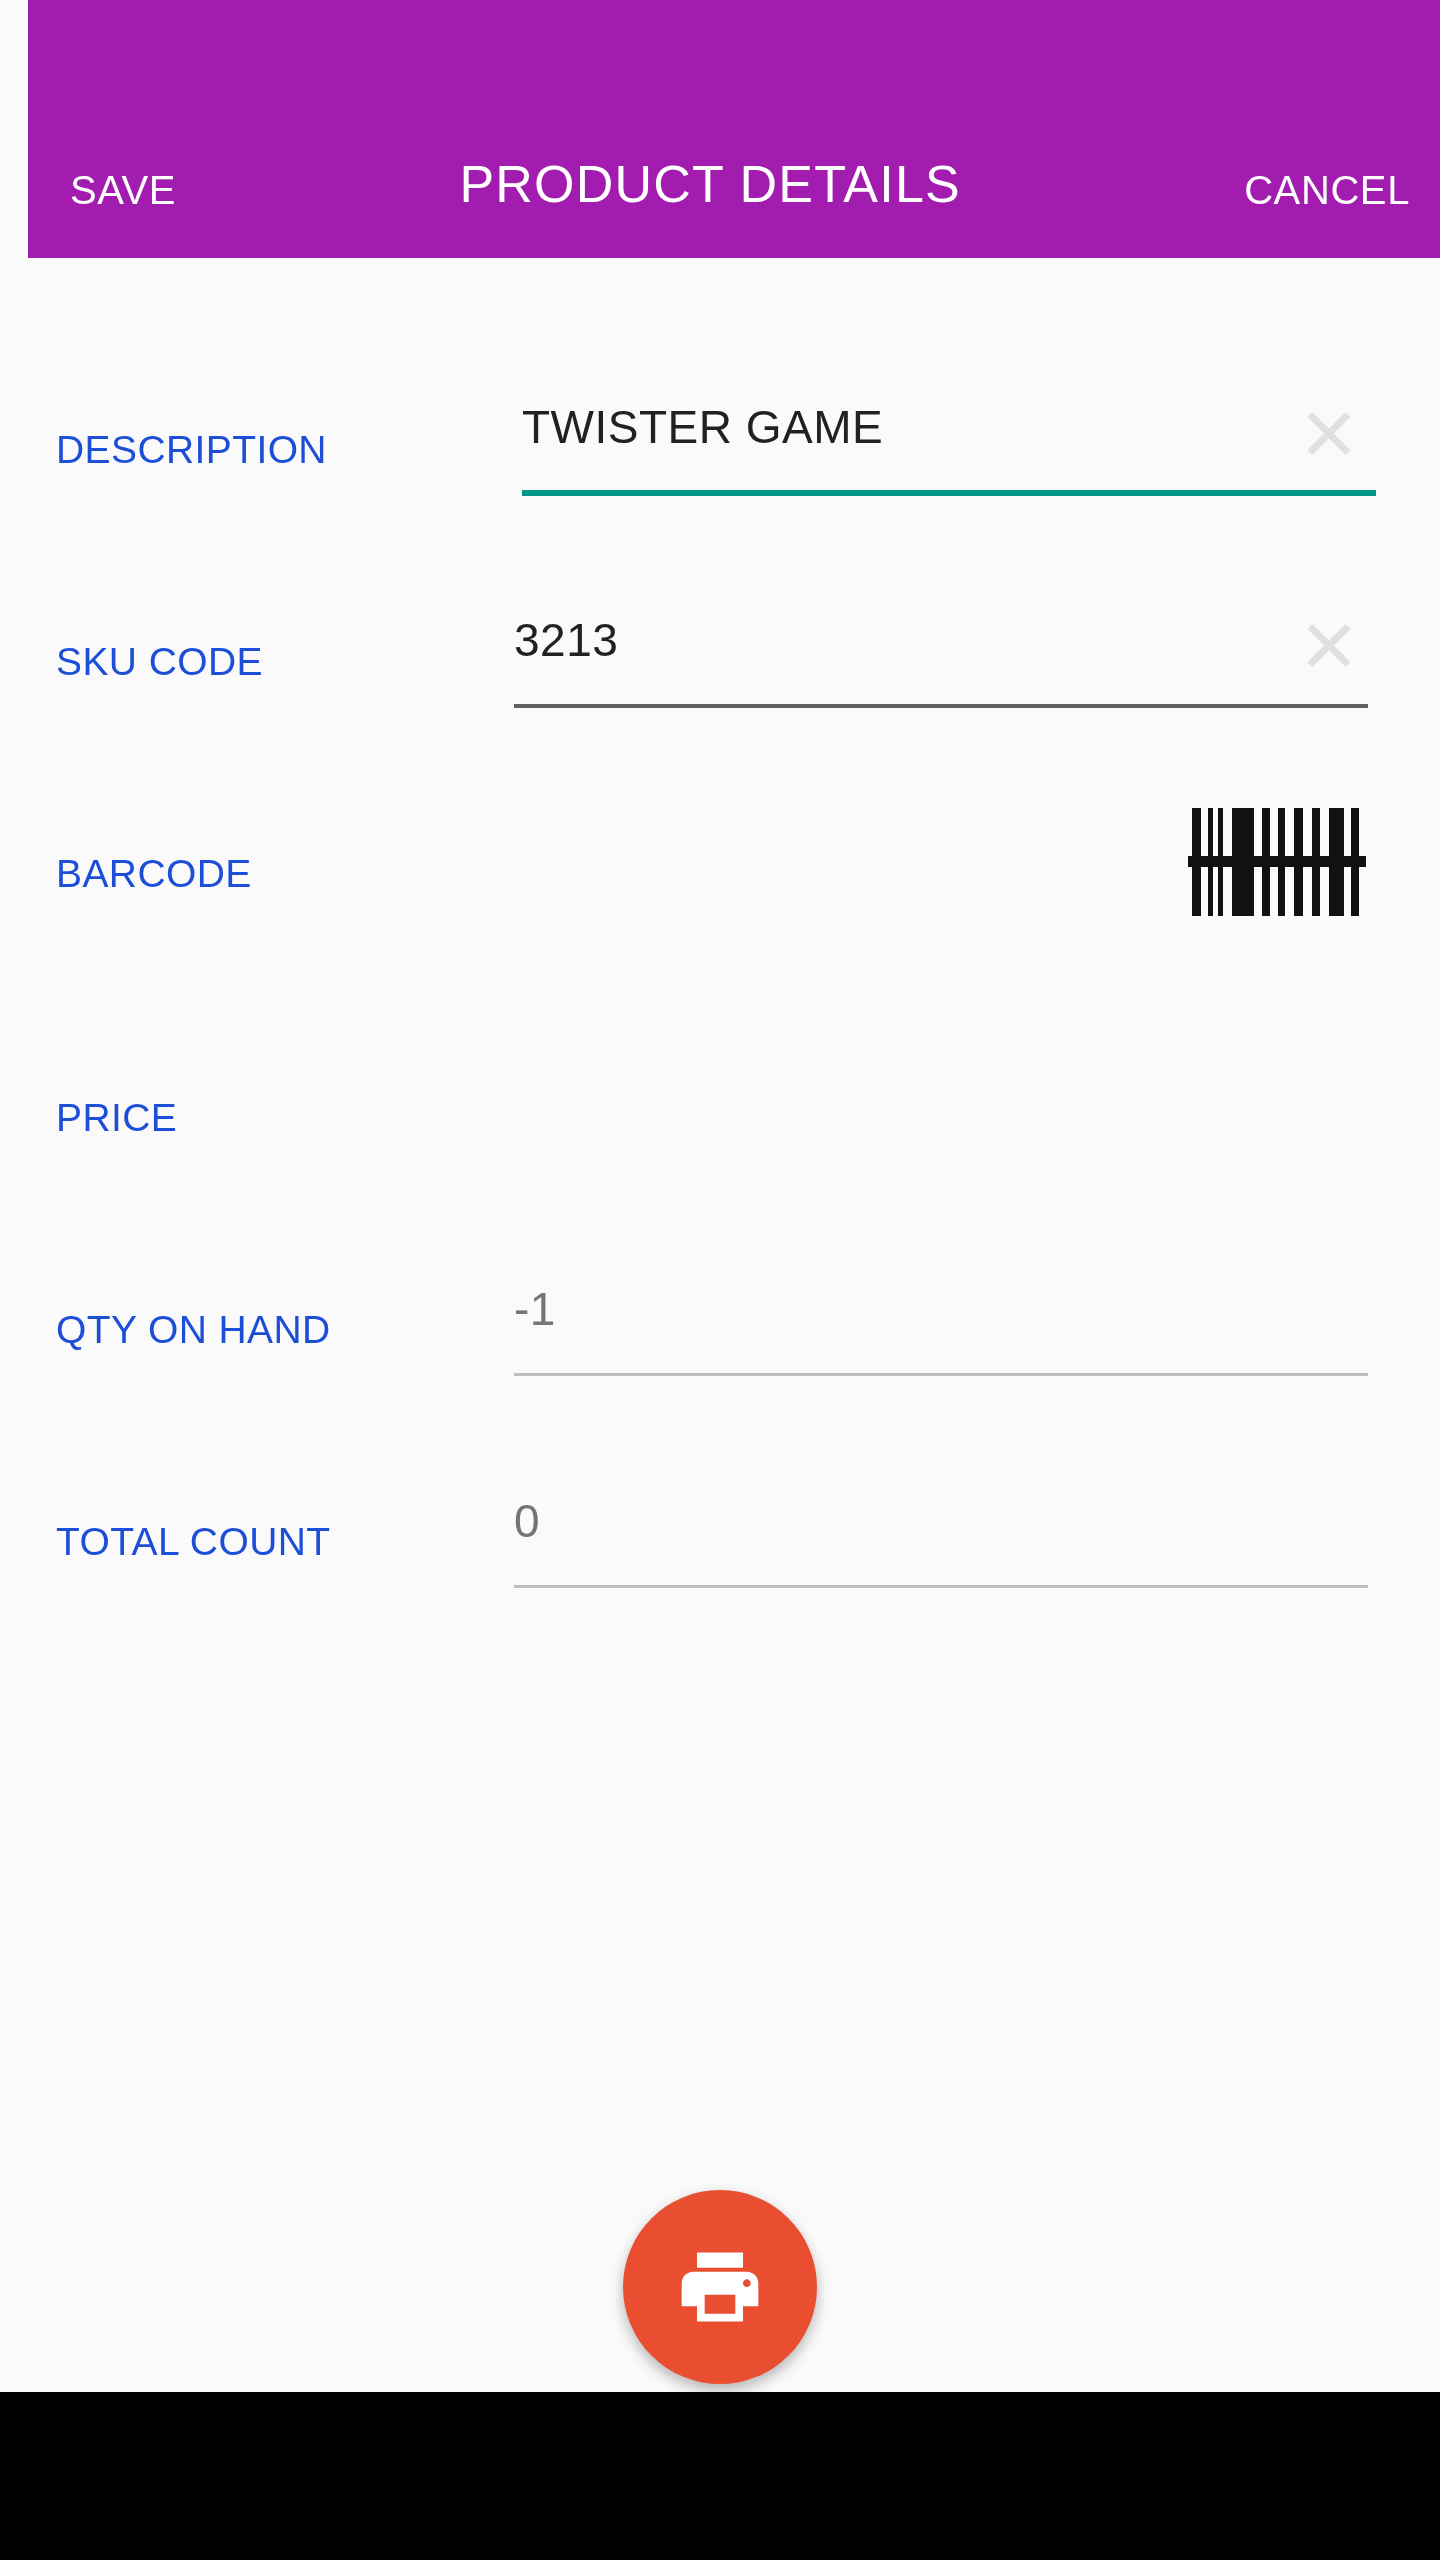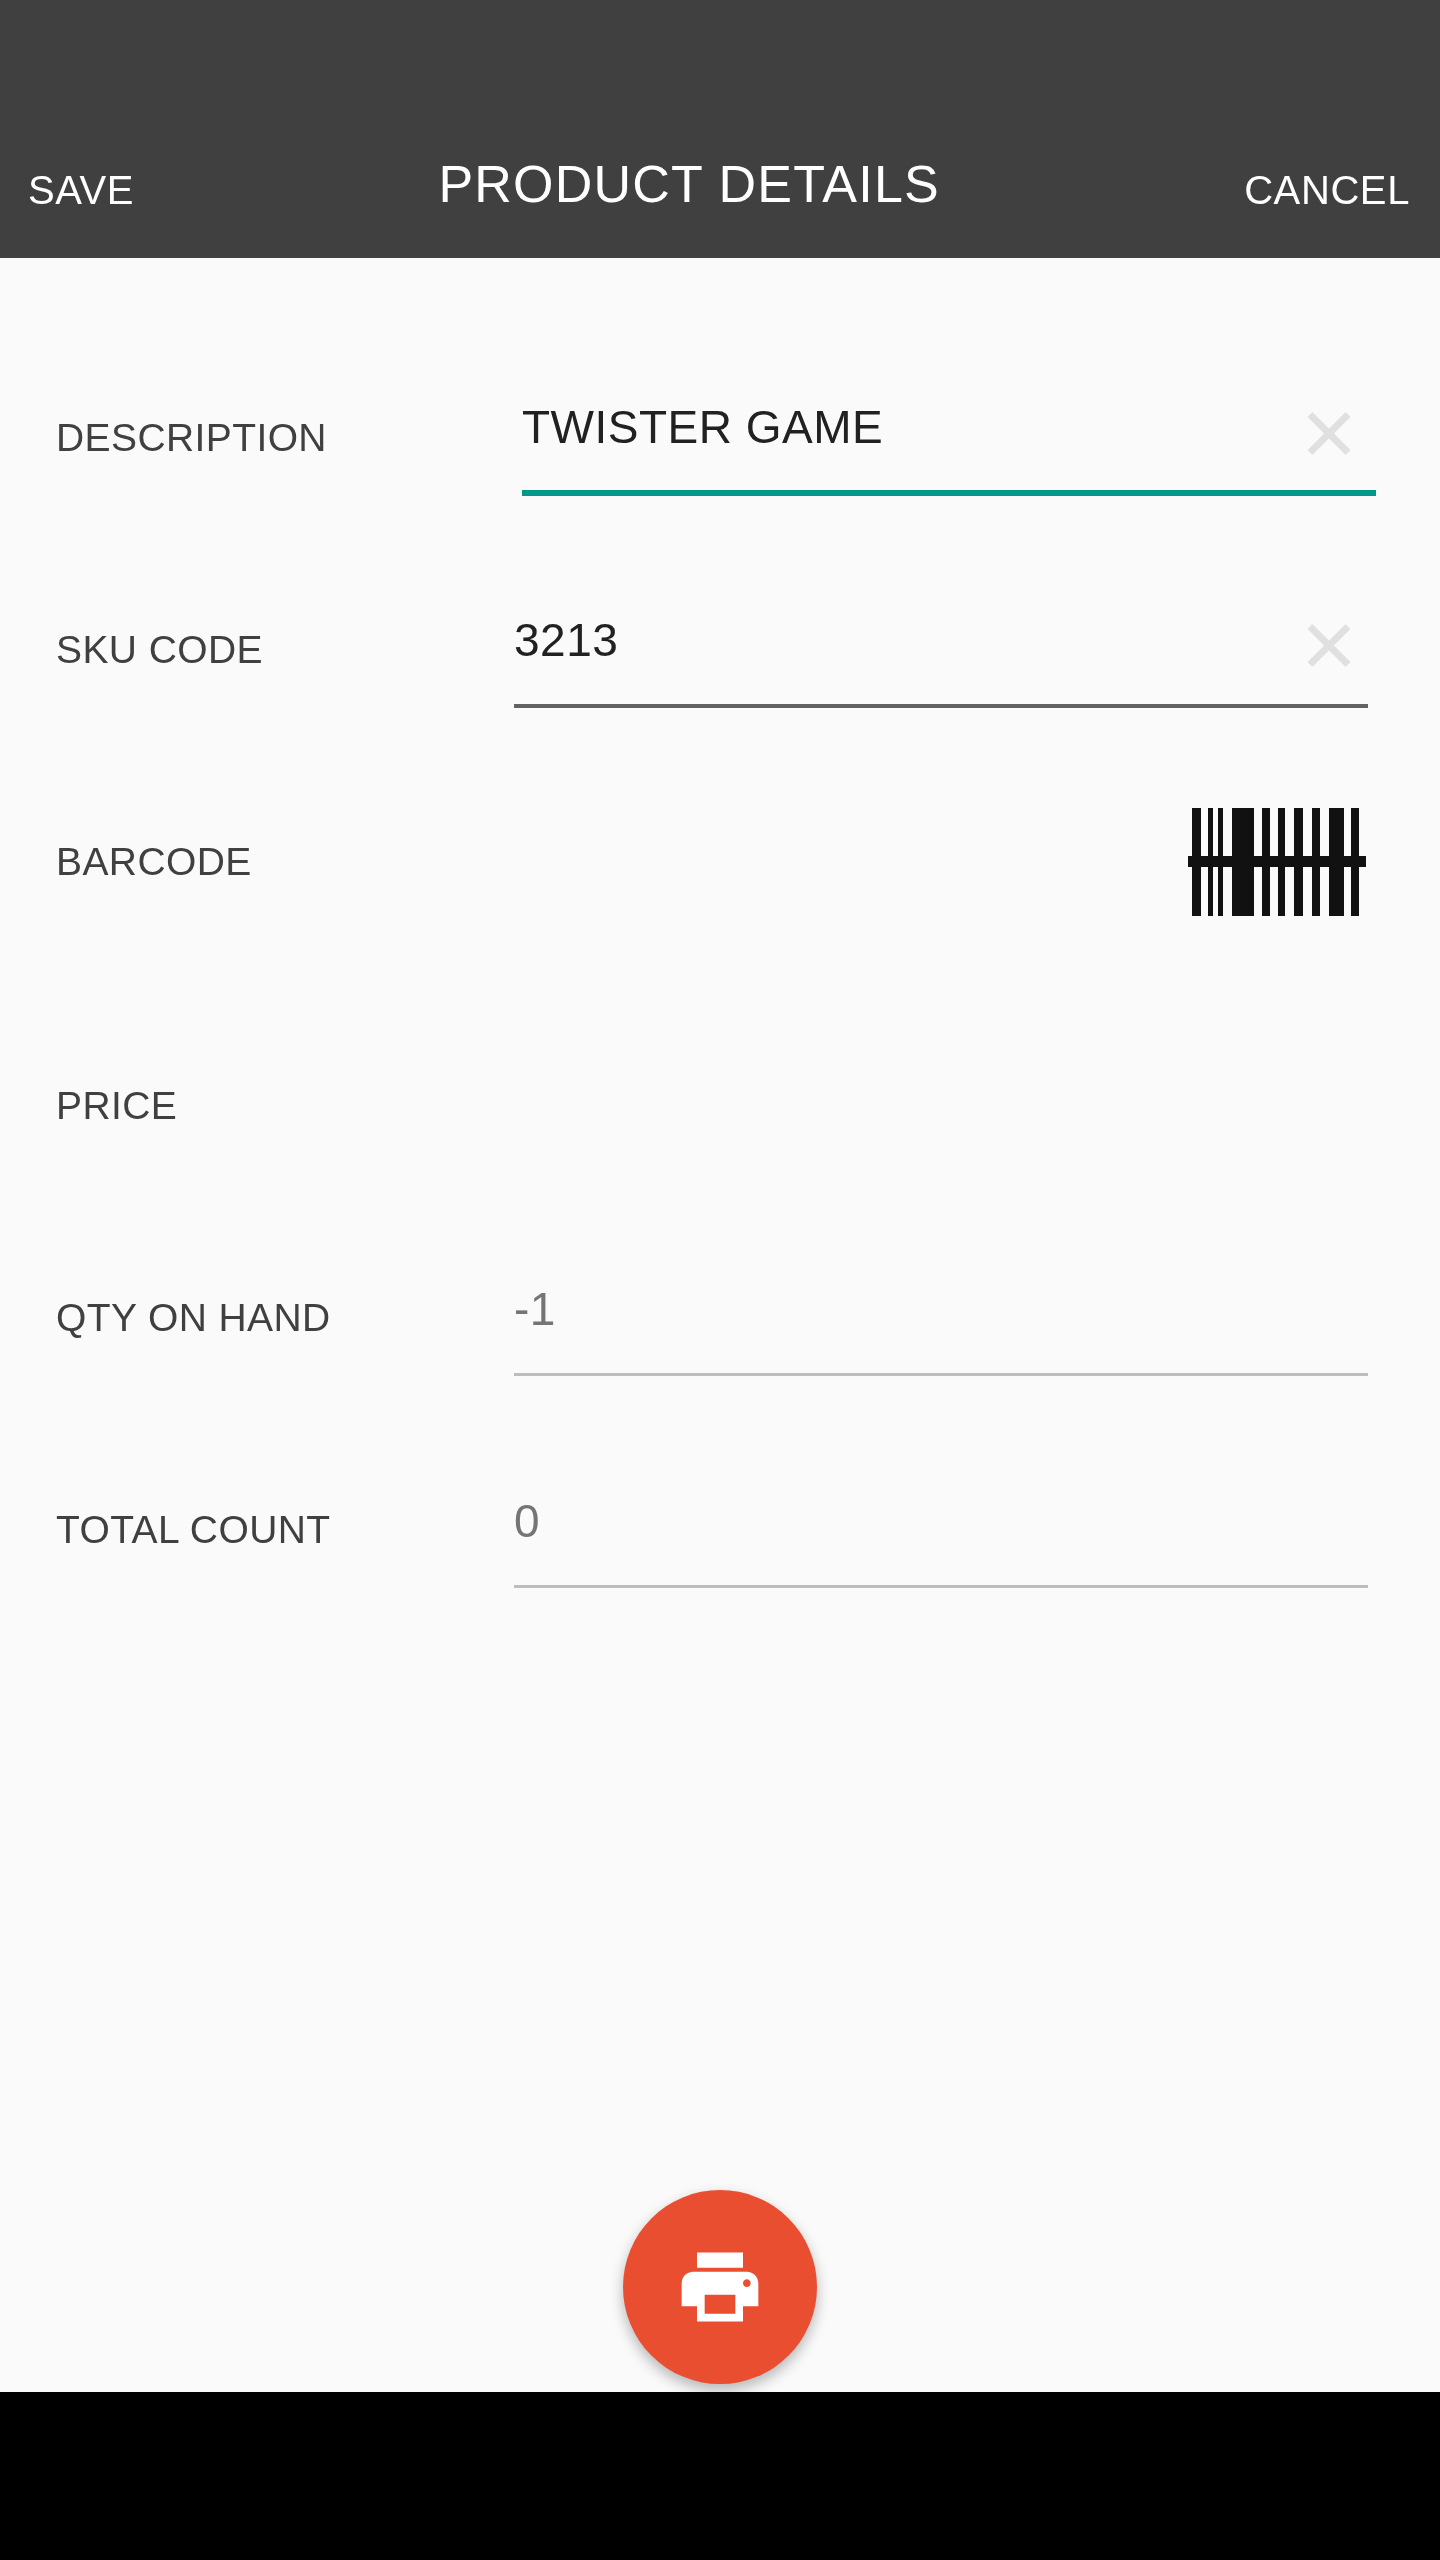--- a/index.html
+++ b/index.html
@@ -18,24 +18,25 @@
     height: 2560px;
     background: #fafafa;
     display: flex;
     flex-direction: column;
   }
 
   
   .appbar {
     position: relative;
     flex: 0 0 258px;
-    background: #404040;
+    background: #a21caf;
     display: flex;
     align-items: flex-end;
-    padding: 0 30px 48px 28px;
+    padding: 0 30px 48px 42px;
+    margin-left: 28px;
   }
   .appbar-action {
     color: #ffffff;
     font-size: 40px;
     letter-spacing: 0.6px;
     line-height: 1;
     font-weight: 400;
     white-space: nowrap;
     cursor: pointer;
   }
@@ -65,24 +66,24 @@
     left: 0;
     width: 1440px;
     height: 150px;
     display: flex;
     align-items: flex-start;
   }
 
   .field-label {
     position: absolute;
     left: 56px;
-    top: 72px;
+    top: 84px;
     font-size: 39px;
     line-height: 1;
-    color: #404040;
+    color: #1d4ed8;
     letter-spacing: 0.4px;
     white-space: nowrap;
   }
 
   .field-control {
     position: absolute;
     left: 514px;
     top: 0;
     width: 854px;
     height: 150px;

